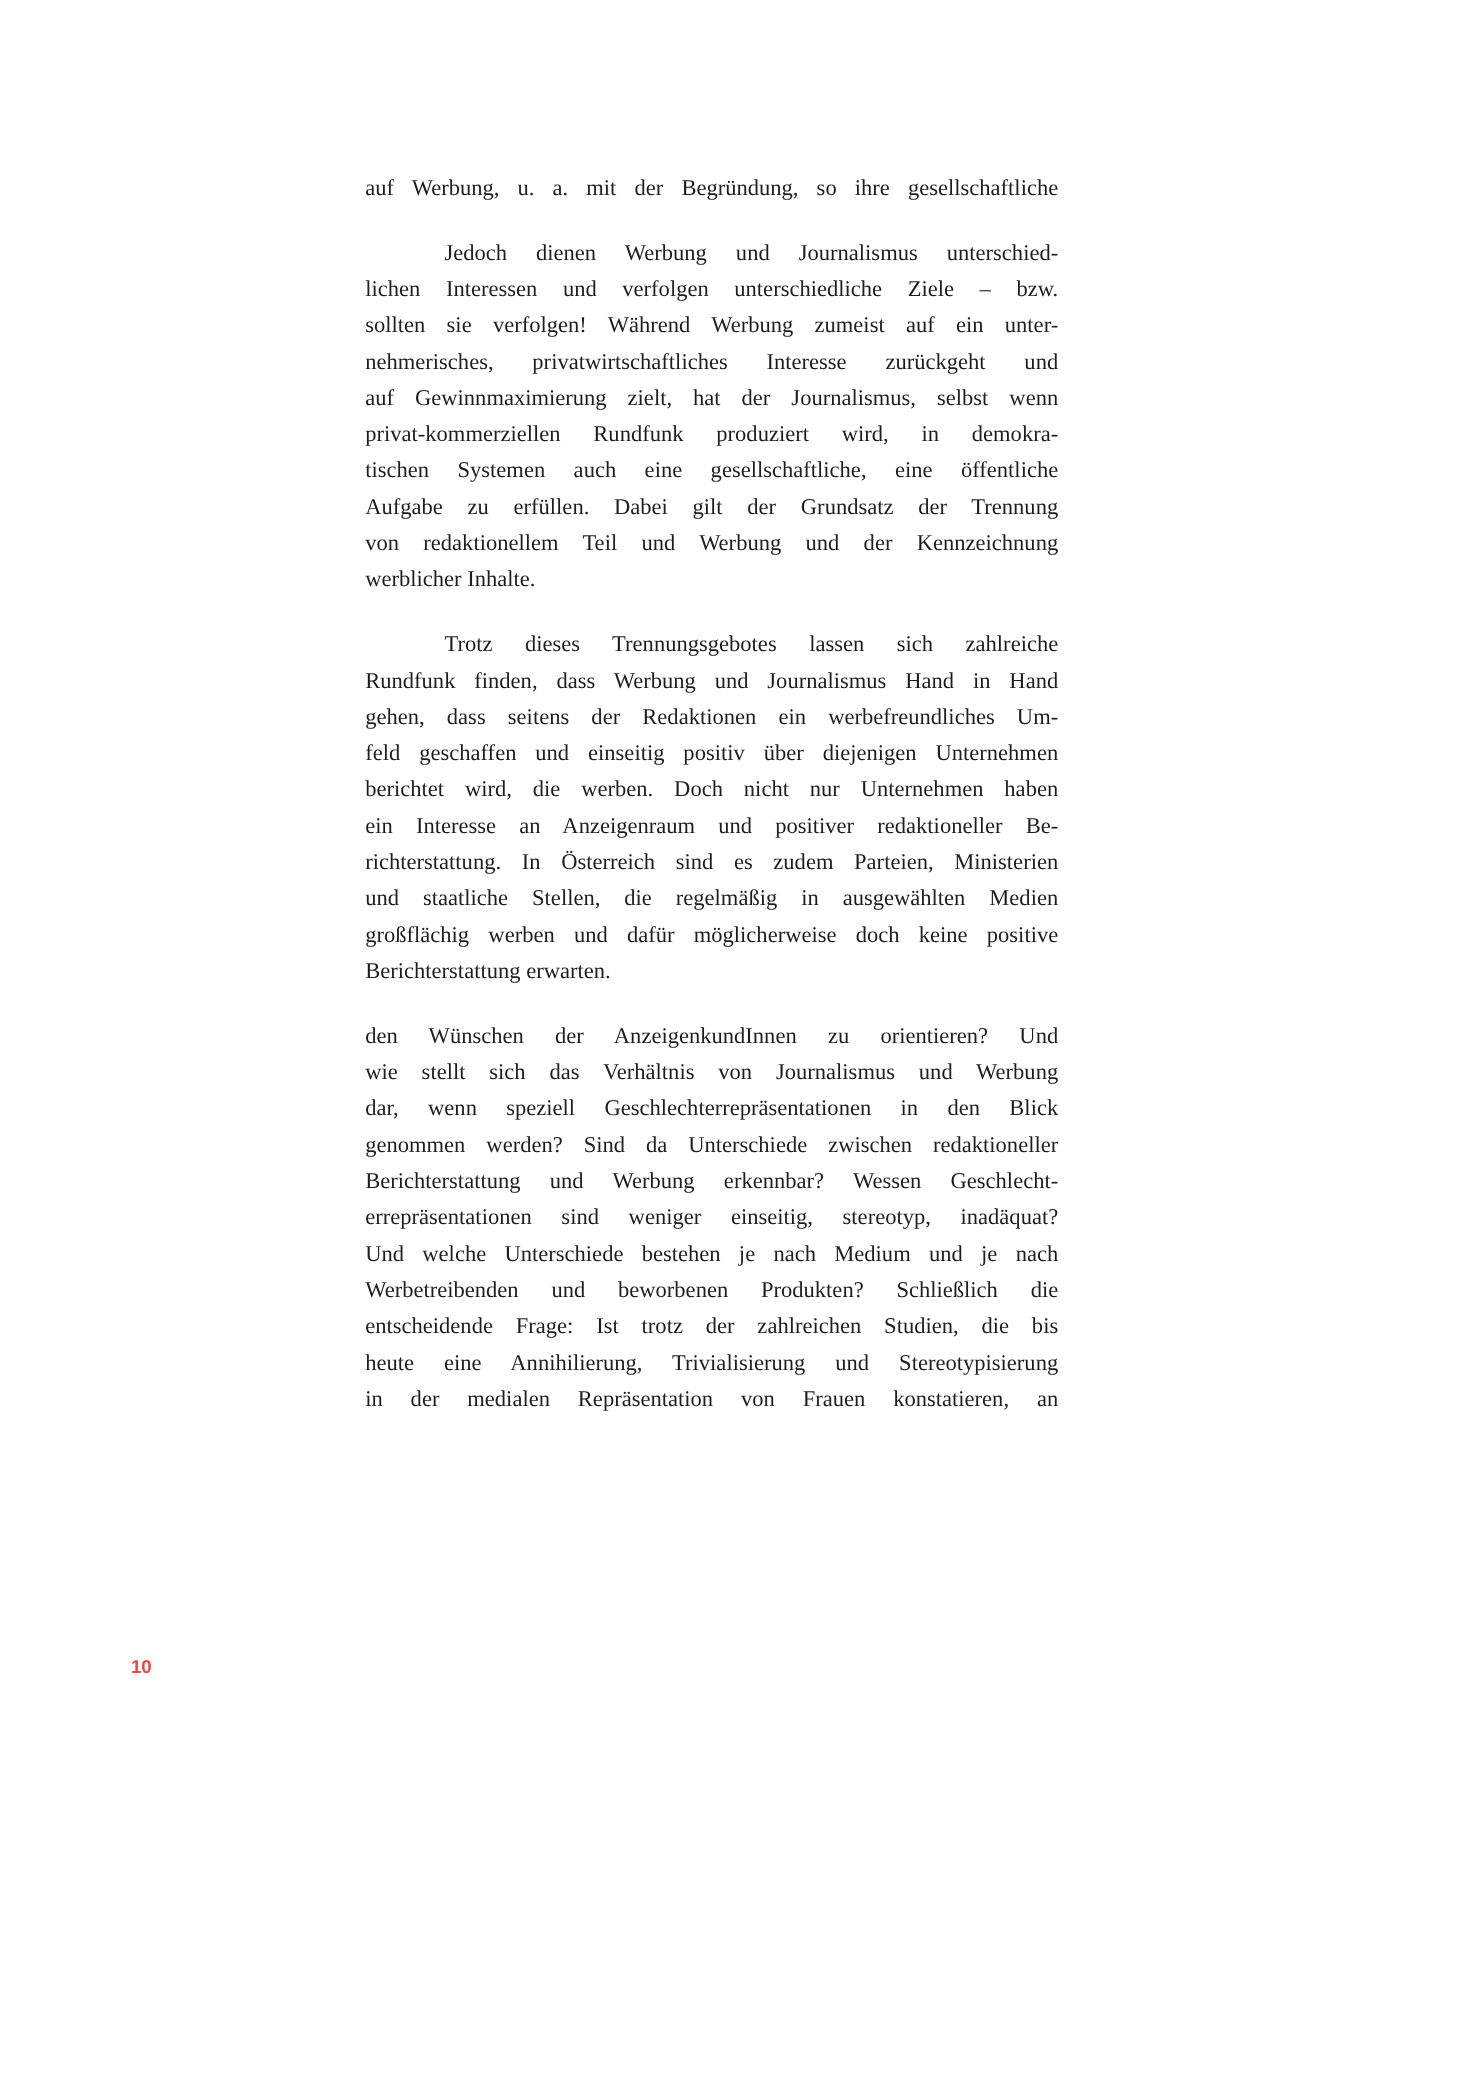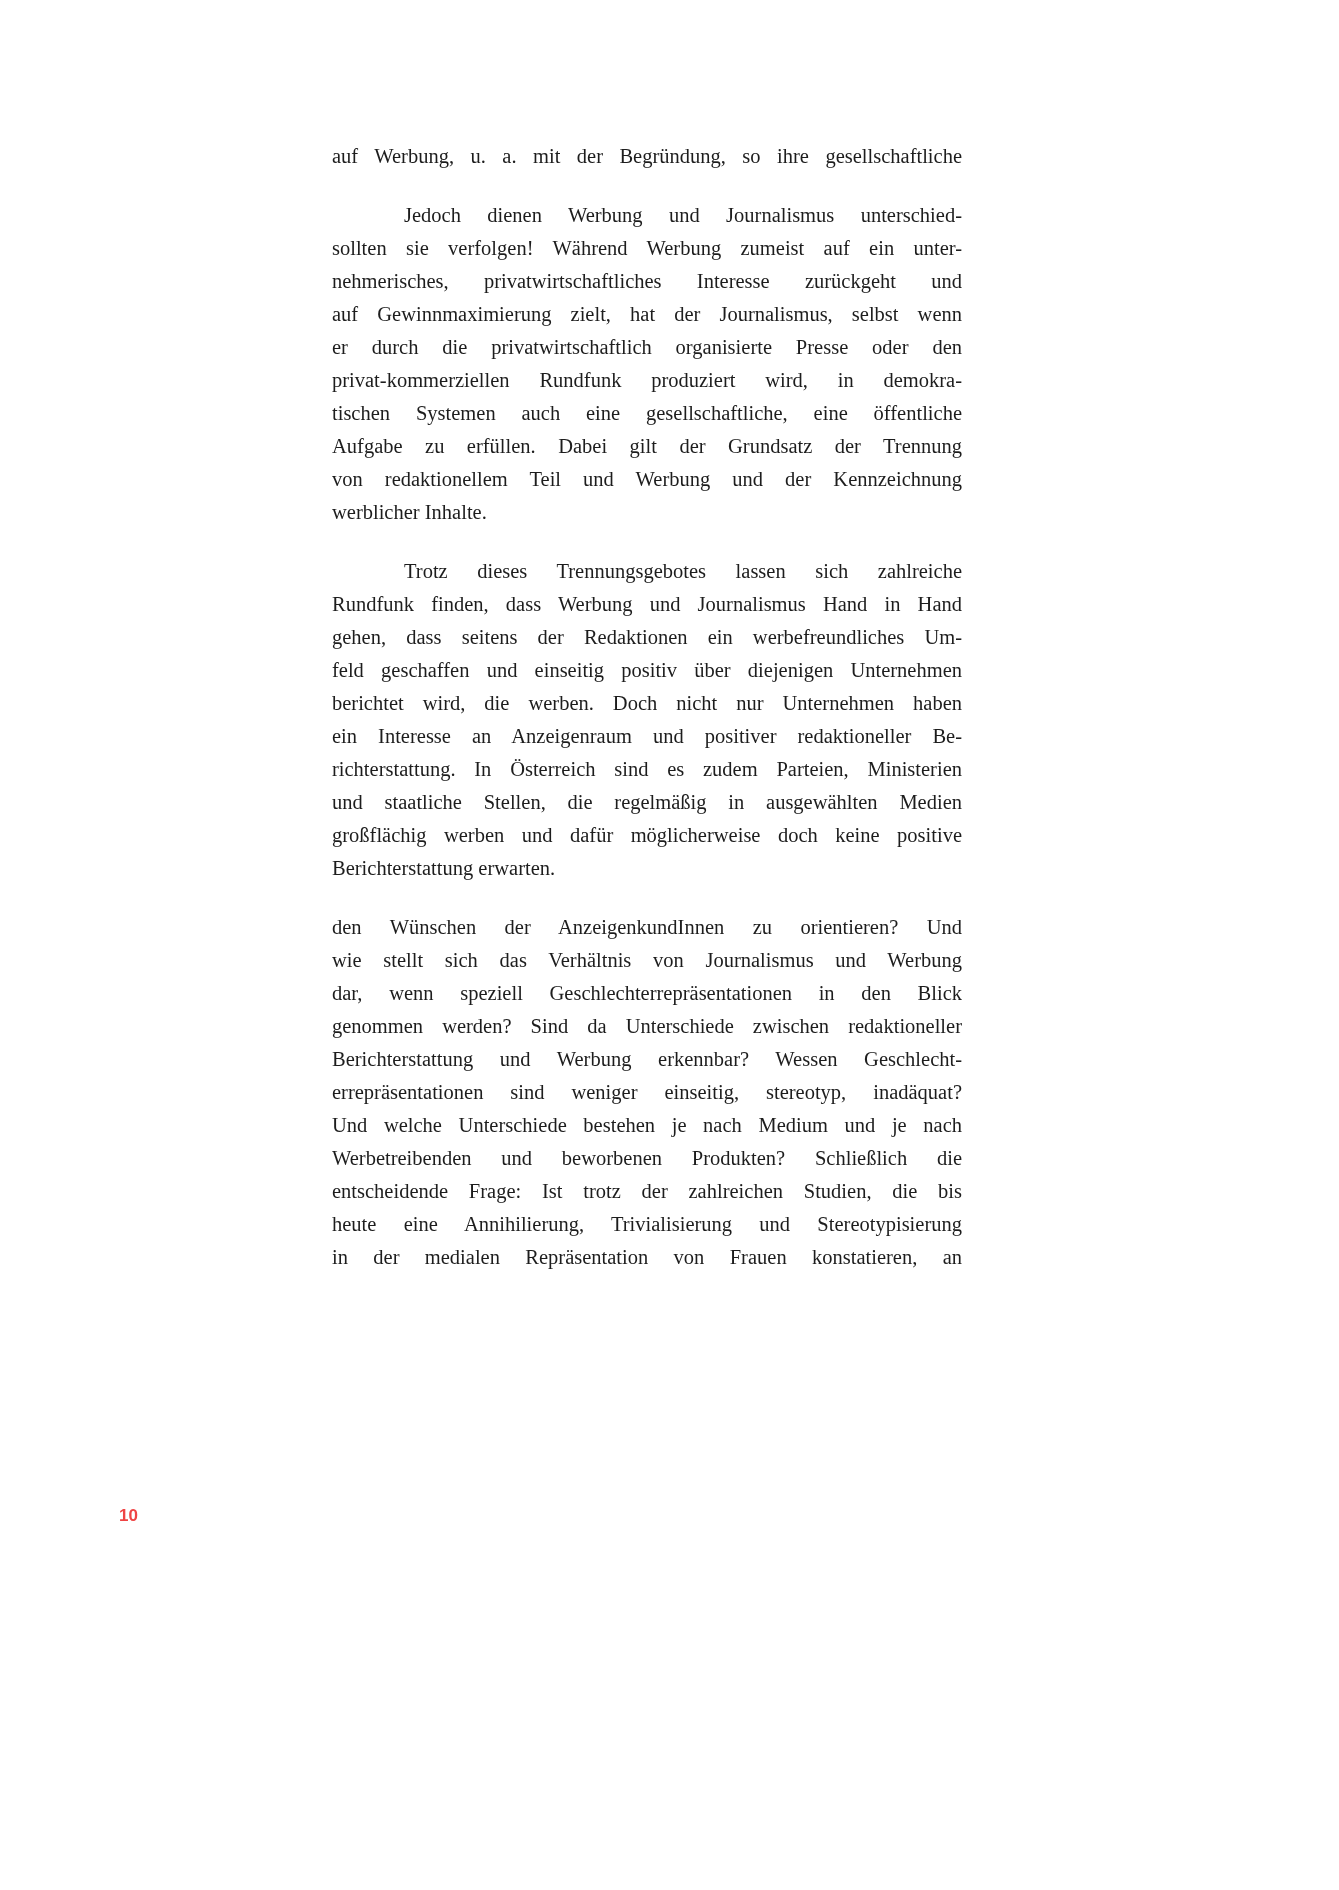--- a/index.html
+++ b/index.html
@@ -19,21 +19,21 @@
   .text-block {
     position: absolute;
     left: 332px;
     top: 140px;
     width: 630px;
     font-size: 20.5px;
     line-height: 33px;
     -webkit-font-smoothing: antialiased;
   }
   .para {
-    margin: 0 0 26px 0;
+    margin: 15px 0 26px 0;
     padding: 0;
   }
   .line {
     text-align: justify;
     text-align-last: justify;
   }
   .line.last {
     text-align-last: left;
   }
   .line.indent {
@@ -54,24 +54,24 @@
 
 <div class="page">
   <div class="text-block">
 
     <div class="para">
       <div class="line">auf Werbung, u. a. mit der Begründung, so ihre gesellschaftliche</div>
     </div>
 
     <div class="para">
       <div class="line indent">Jedoch dienen Werbung und Journalismus unterschied-</div>
+      <div class="line">lichen Interessen und verfolgen unterschiedliche Ziele – bzw.</div>
       <div class="line">sollten sie verfolgen! Während Werbung zumeist auf ein unter-</div>
       <div class="line">nehmerisches, privatwirtschaftliches Interesse zurückgeht und</div>
       <div class="line">auf Gewinnmaximierung zielt, hat der Journalismus, selbst wenn</div>
-      <div class="line">er durch die privatwirtschaftlich organisierte Presse oder den</div>
       <div class="line">privat-kommerziellen Rundfunk produziert wird, in demokra-</div>
       <div class="line">tischen Systemen auch eine gesellschaftliche, eine öffentliche</div>
       <div class="line">Aufgabe zu erfüllen. Dabei gilt der Grundsatz der Trennung</div>
       <div class="line">von redaktionellem Teil und Werbung und der Kennzeichnung</div>
       <div class="line last">werblicher Inhalte.</div>
     </div>
 
     <div class="para">
       <div class="line indent">Trotz dieses Trennungsgebotes lassen sich zahlreiche</div>
       <div class="line">Rundfunk finden, dass Werbung und Journalismus Hand in Hand</div>

